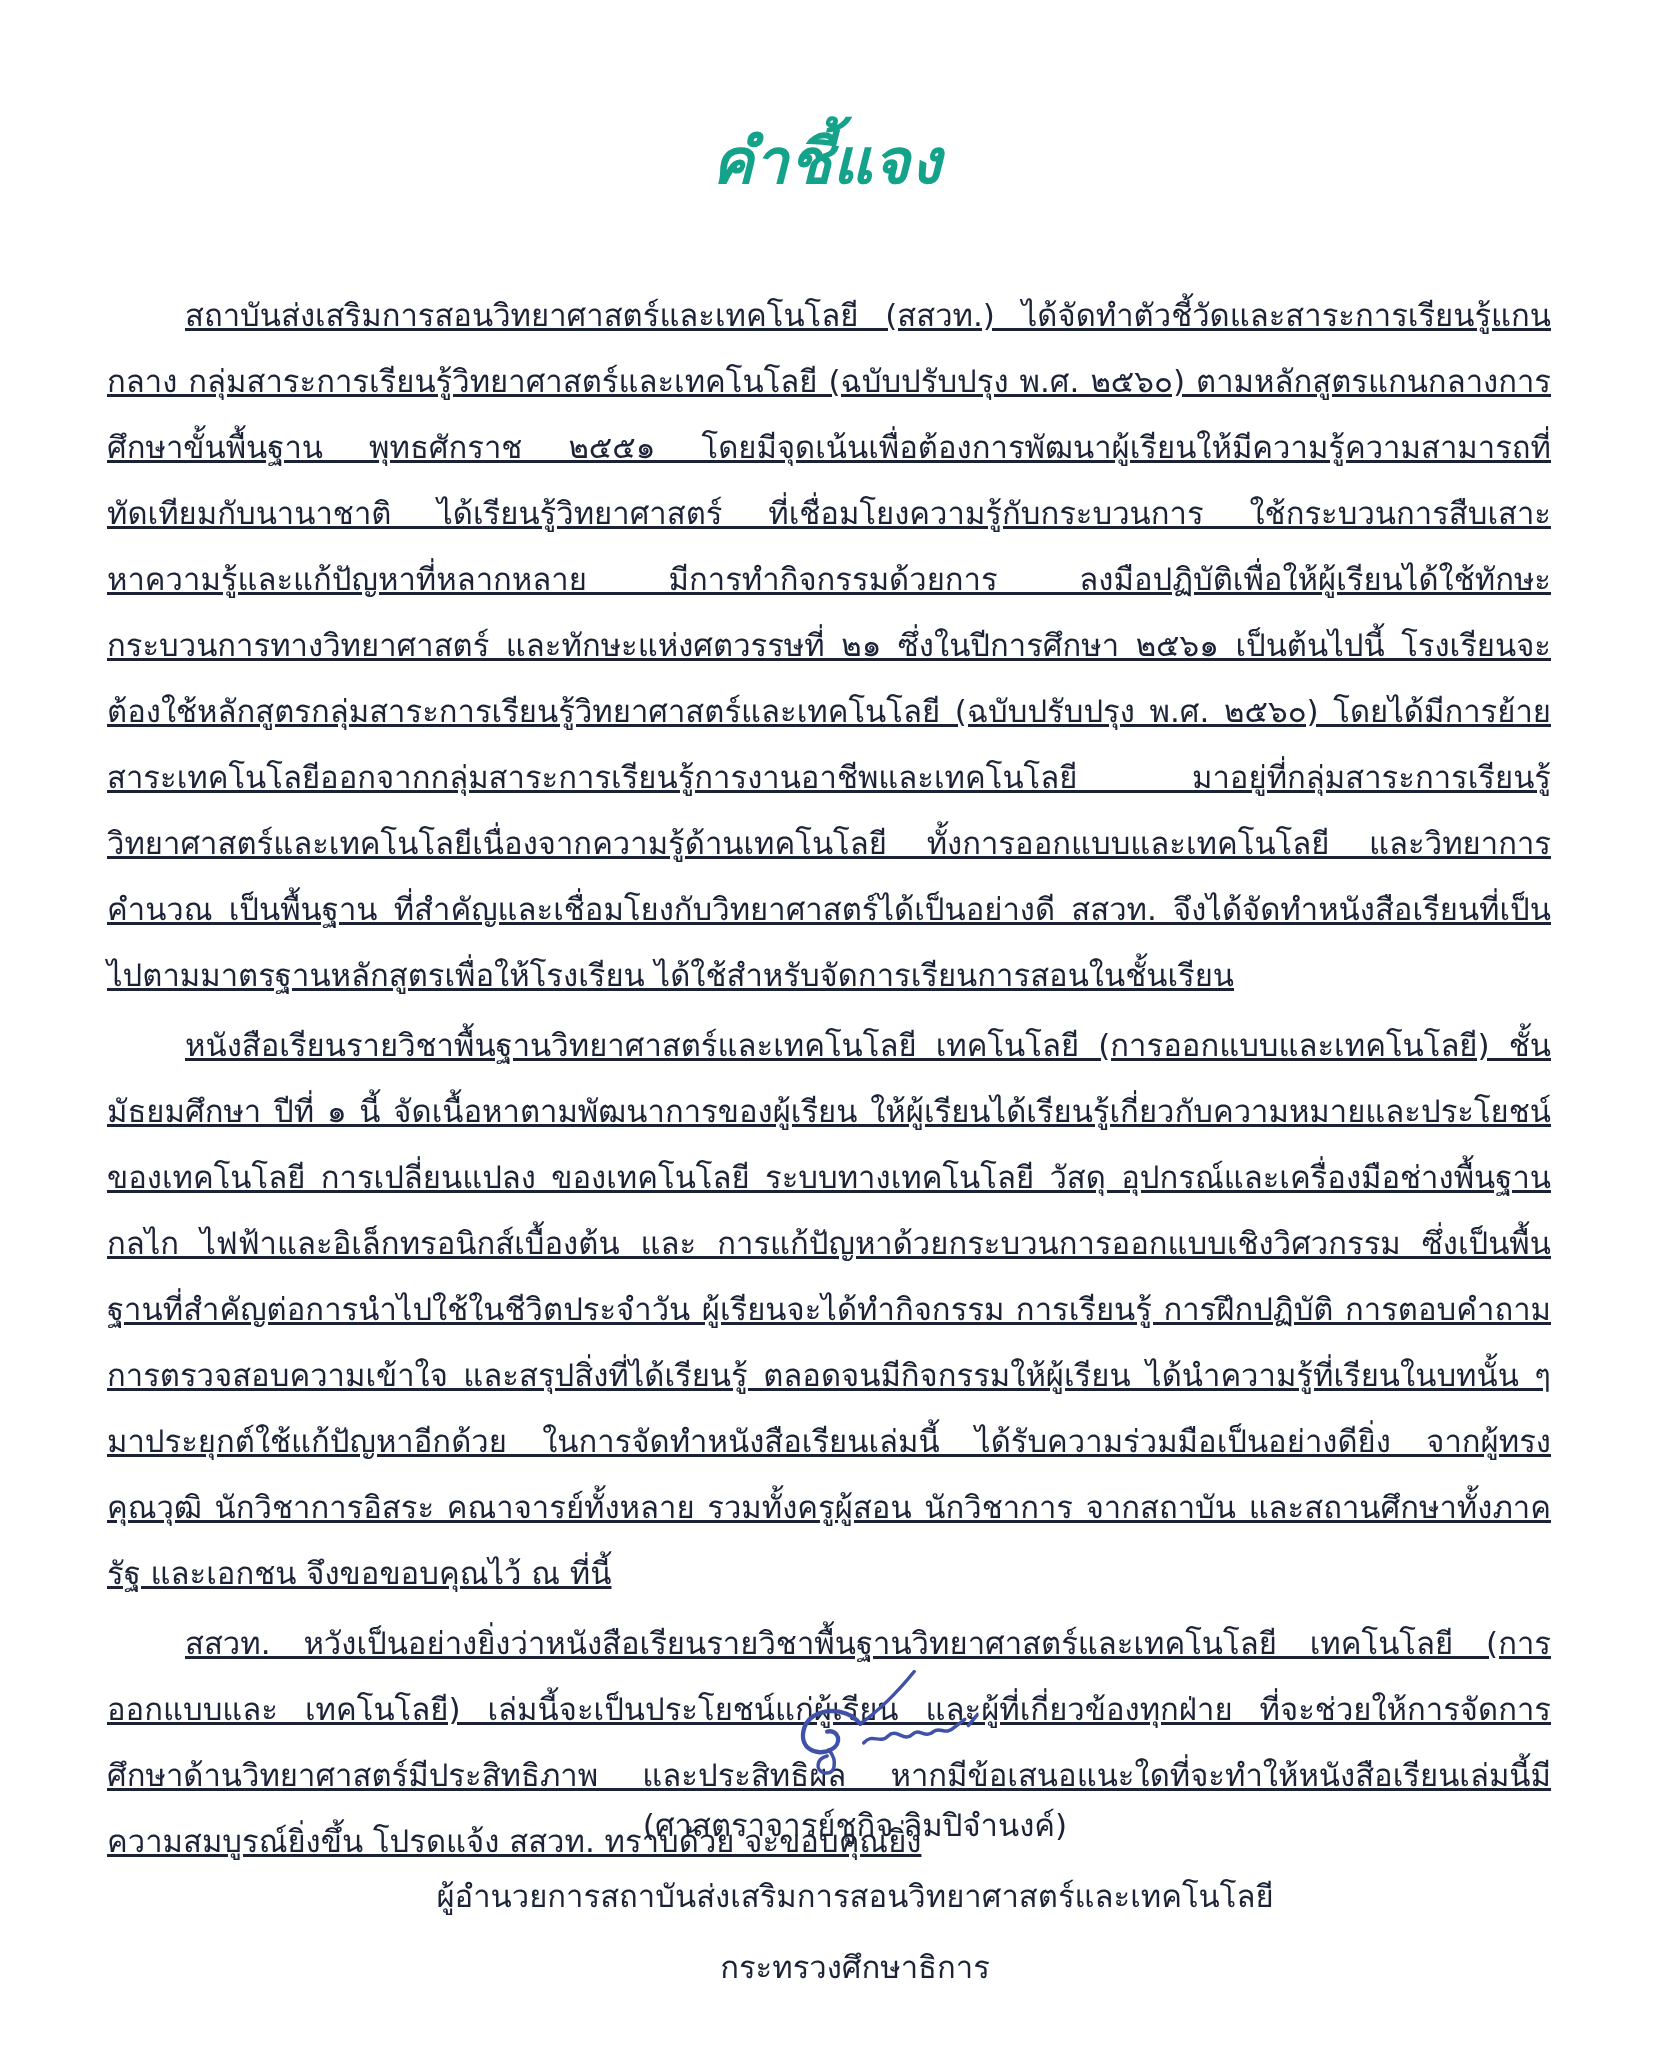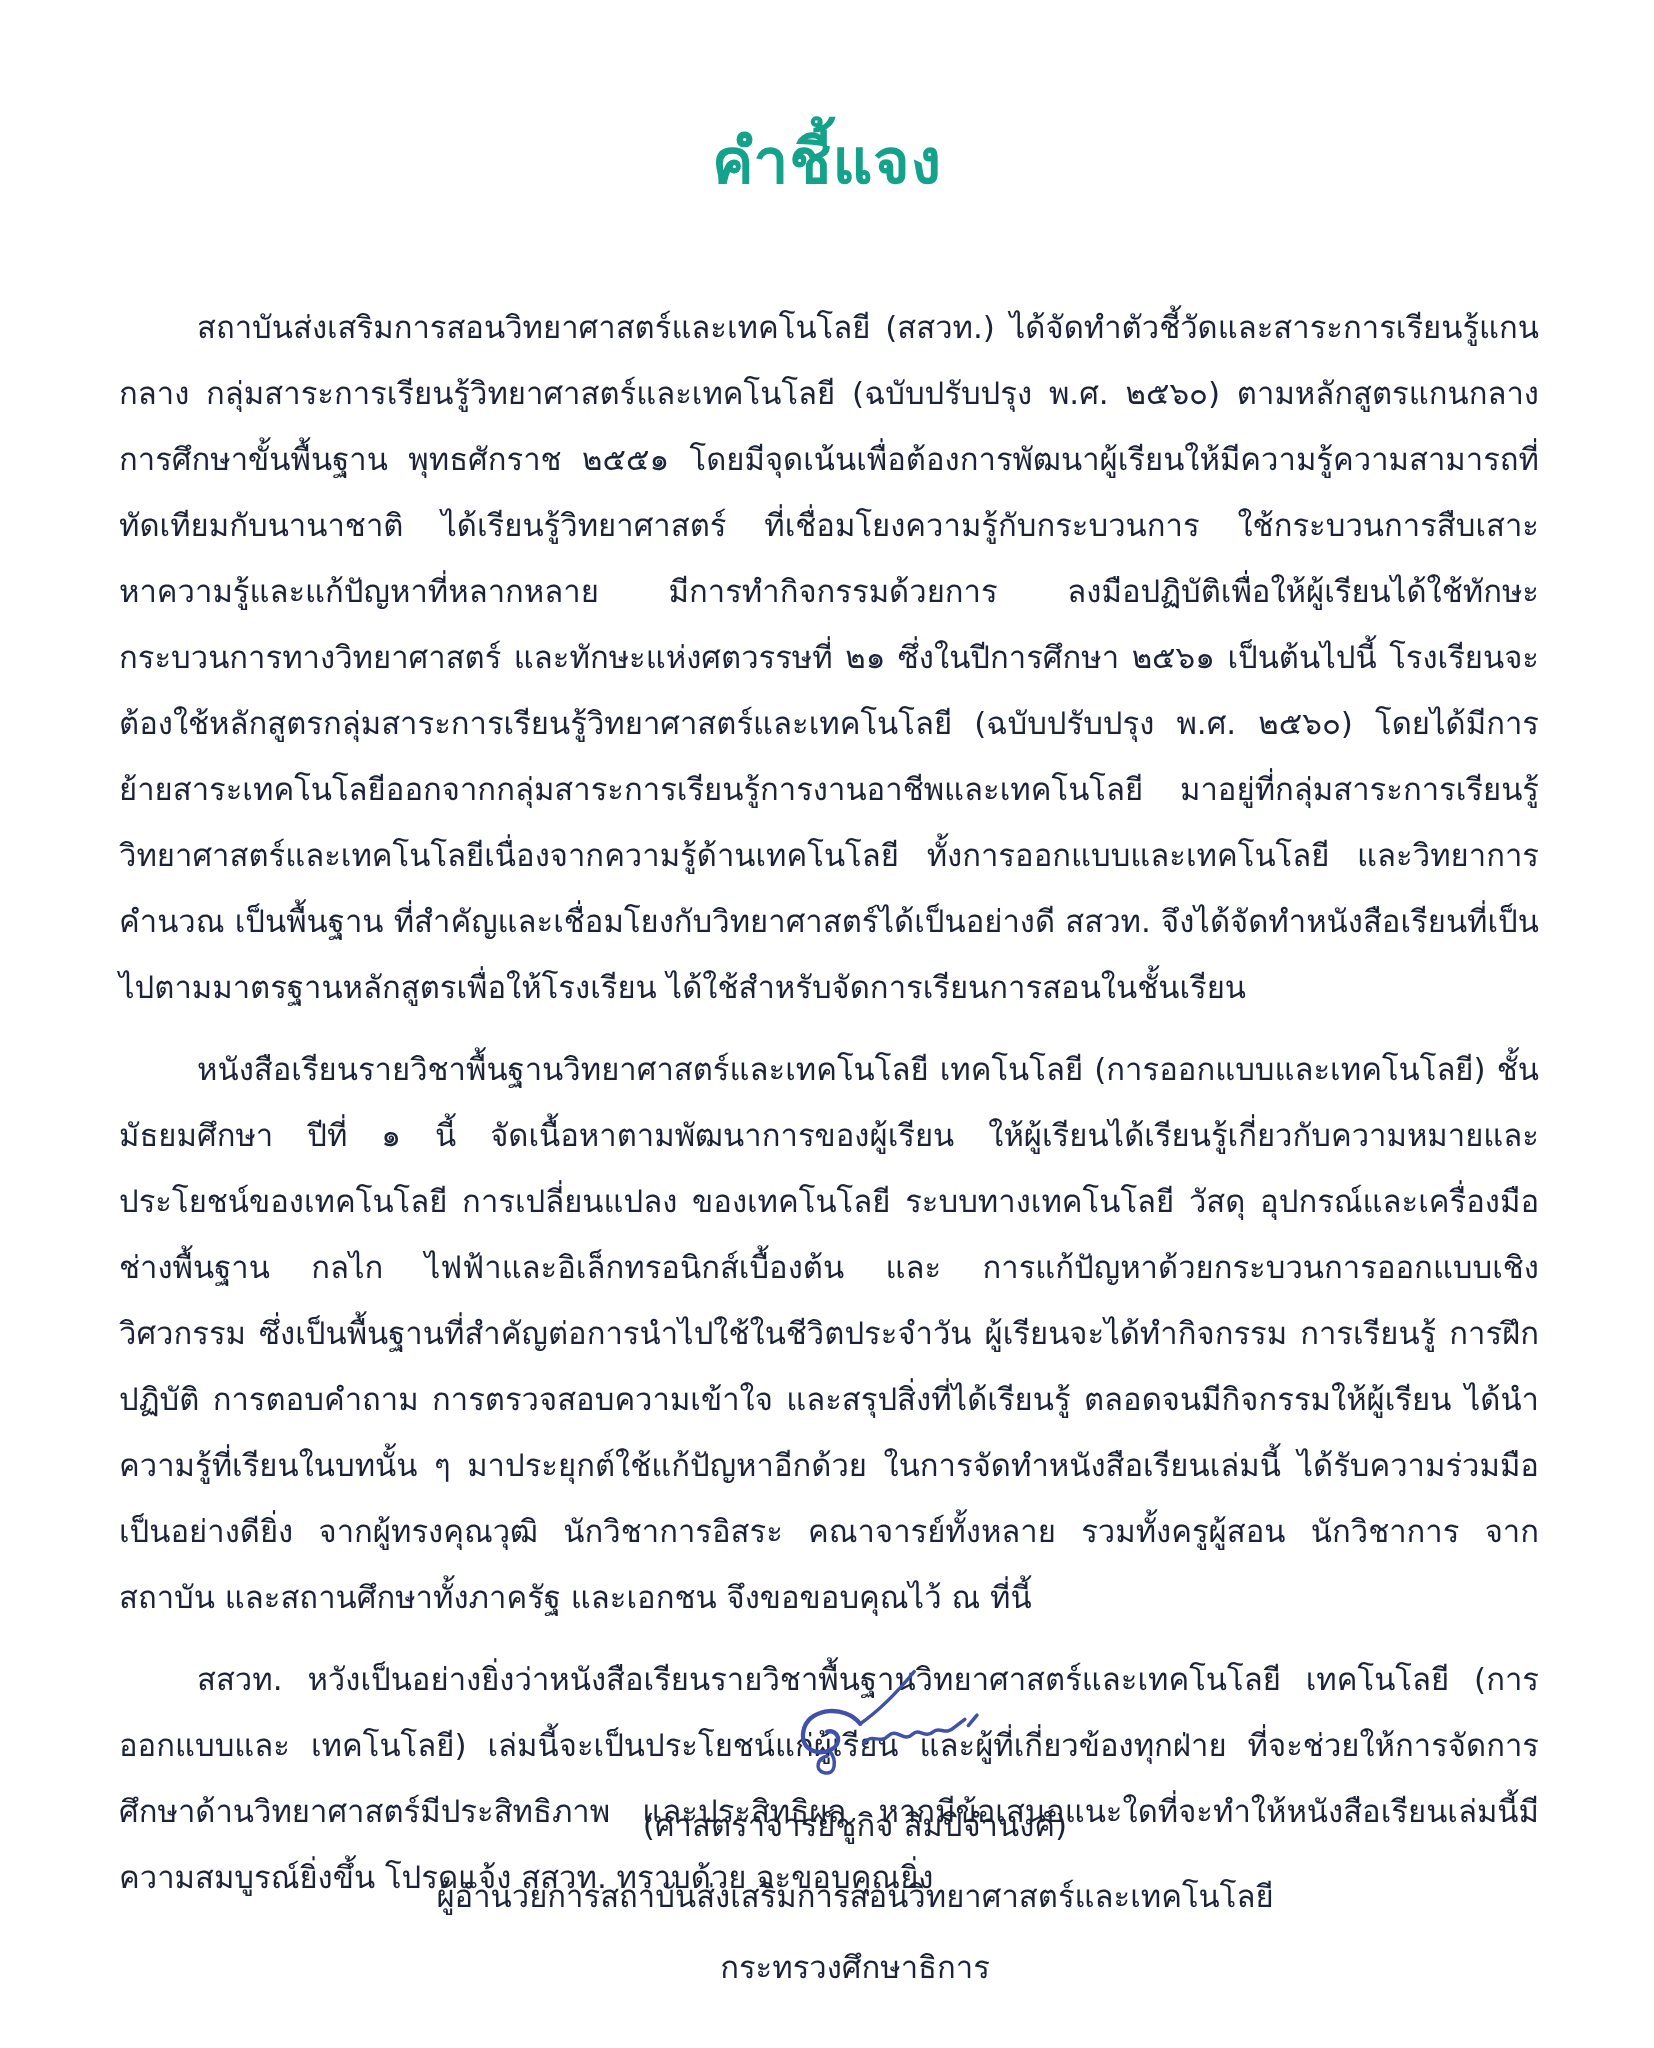--- a/index.html
+++ b/index.html
@@ -15,34 +15,36 @@
   .doc-title {
     position: absolute;
     top: 112px;
     left: 0;
     width: 100%;
     text-align: center;
     font-size: 62px;
     font-weight: bold;
     color: #15a28a;
     letter-spacing: 1px;
+    font-style: italic;
   }
   .body-text {
     position: absolute;
     top: 278px;
     left: 103px;
     width: 1452px;
     font-size: 31px;
     line-height: 66px;
     text-align: justify;
     text-justify: inter-word;
   }
   .body-text p {
-    margin: 16px;
+    margin: 4px;
     text-indent: 78px;
+    text-decoration: underline;
   }
   .sig-block {
     position: absolute;
     top: 1668px;
     left: 0;
     width: 100%;
     text-align: center;
     transform: translateX(28px);
   }
   .sig-image {

